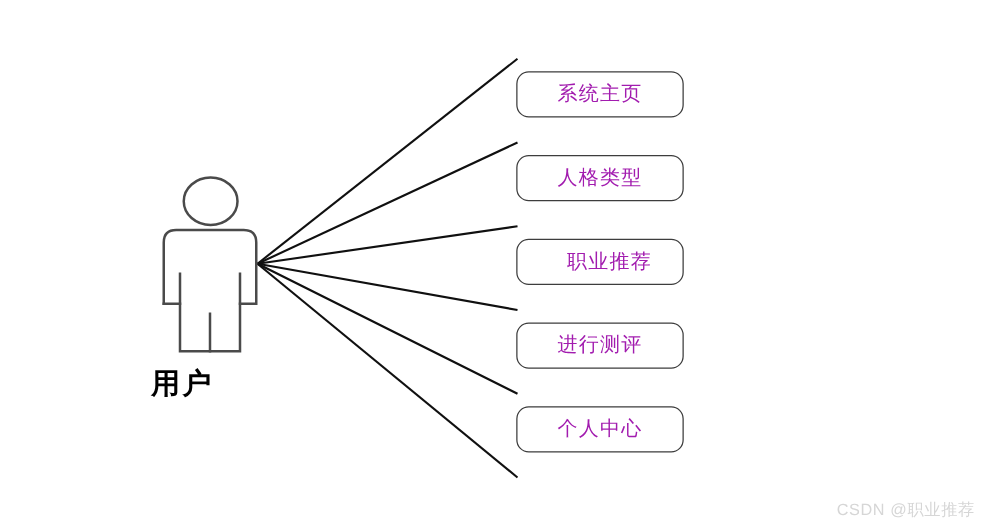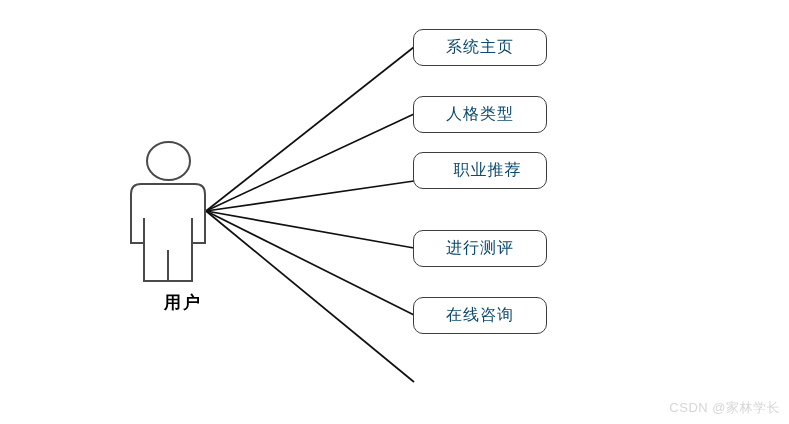--- a/index.html
+++ b/index.html
@@ -28,36 +28,37 @@
     box-sizing: border-box;
     border: 1.5px solid #3d3d3d;
     border-radius: 10px;
     background: #ffffff;
     display: flex;
     align-items: center;
     justify-content: center;
     font-family: "Liberation Serif", "DejaVu Serif", serif;
     font-size: 16px;
     letter-spacing: 1px;
-    color: #0c4a6e;
+    color: #a21caf;
+    margin-top: 28px;
   }
   .uc-0 { top: 29px; }
   .uc-1 { top: 96px; text-align: center; }
-  .uc-2 { top: 152px; padding-left: 15px; }
+  .uc-2 { top: 163px; padding-left: 15px; }
   .uc-3 { top: 230px; text-align: right; }
   .uc-4 { top: 297px; }
   .uc-5 { top: 364px; }
   .actor-label {
     position: absolute;
-    left: 108px;
+    left: 121px;
     top: 291px;
     width: 94px;
-    text-align: right;
+    text-align: left;
     font-weight: bold;
-    font-size: 17px;
+    font-size: 23px;
     letter-spacing: 2px;
     color: #000000;
   }
   .watermark {
     position: absolute;
     right: 9px;
     top: 399px;
     font-size: 13px;
     letter-spacing: 0.5px;
     color: #d6d6d6;
@@ -86,19 +87,19 @@
       <path d="M 131 243 H 144" stroke="#4a4a4a"></path>
       <path d="M 144 219 V 281 H 192 V 219" stroke="#4a4a4a"></path>
       <path d="M 168 251 V 281" stroke="#4a4a4a"></path>
     </g>
   </svg>
 
   <div class="usecase-box uc-0">系统主页</div>
   <div class="usecase-box uc-1">人格类型</div>
   <div class="usecase-box uc-2">职业推荐</div>
   <div class="usecase-box uc-3">进行测评</div>
-  <div class="usecase-box uc-4">在线咨询</div>
+  <div class="usecase-box uc-4">个人中心</div>
 
   <div class="actor-label">用户</div>
 
-  <div class="watermark">CSDN @家林学长</div>
+  <div class="watermark">CSDN @职业推荐</div>
 
 </div>
 
 </body></html>

